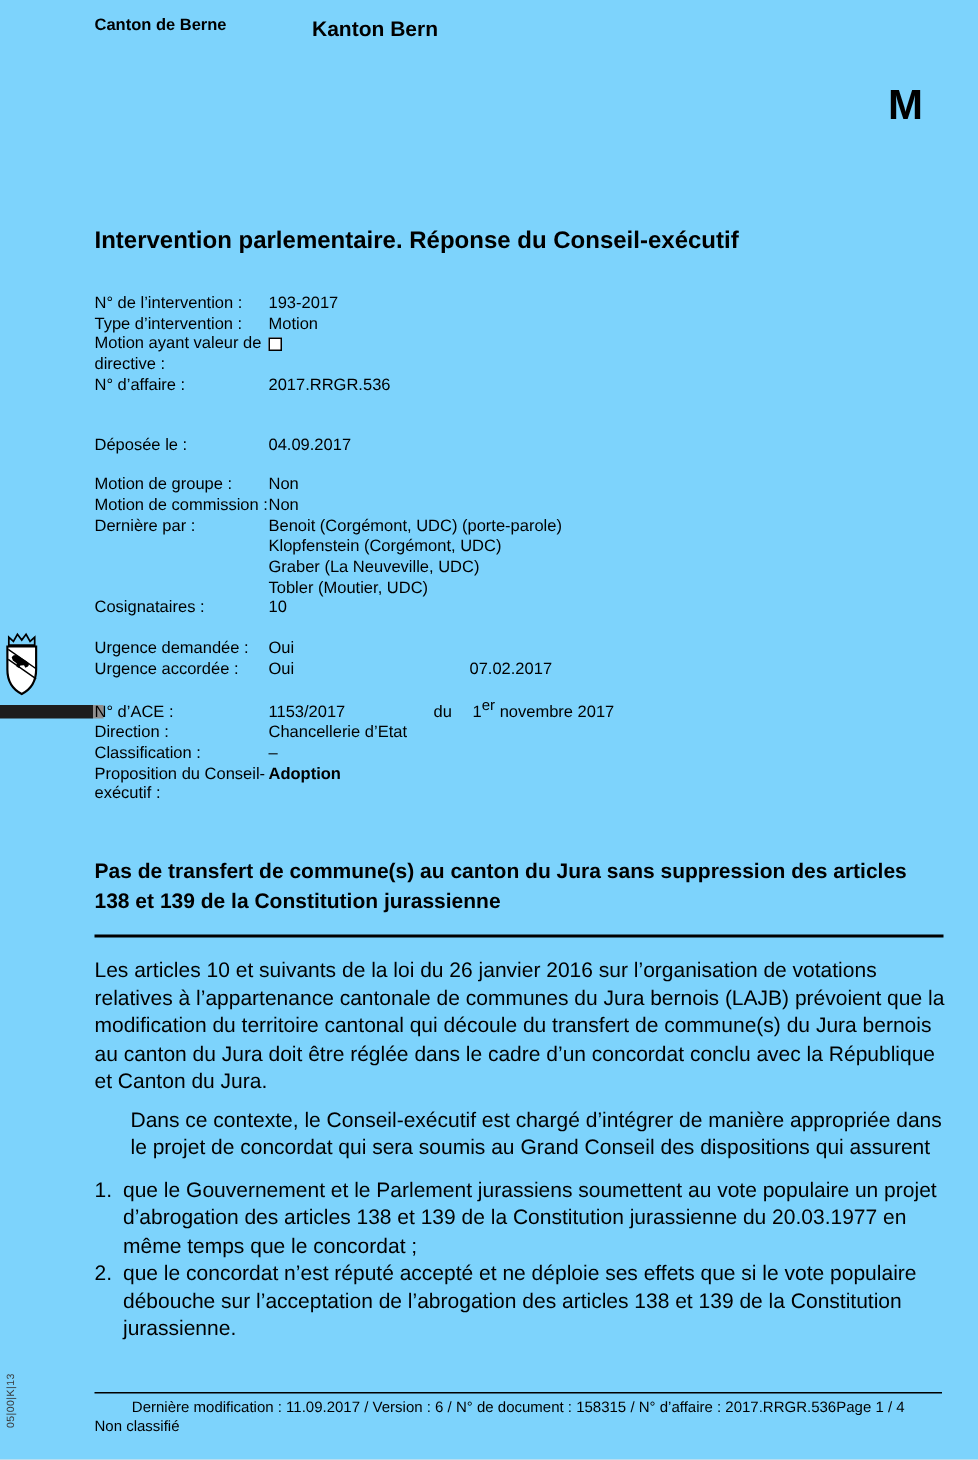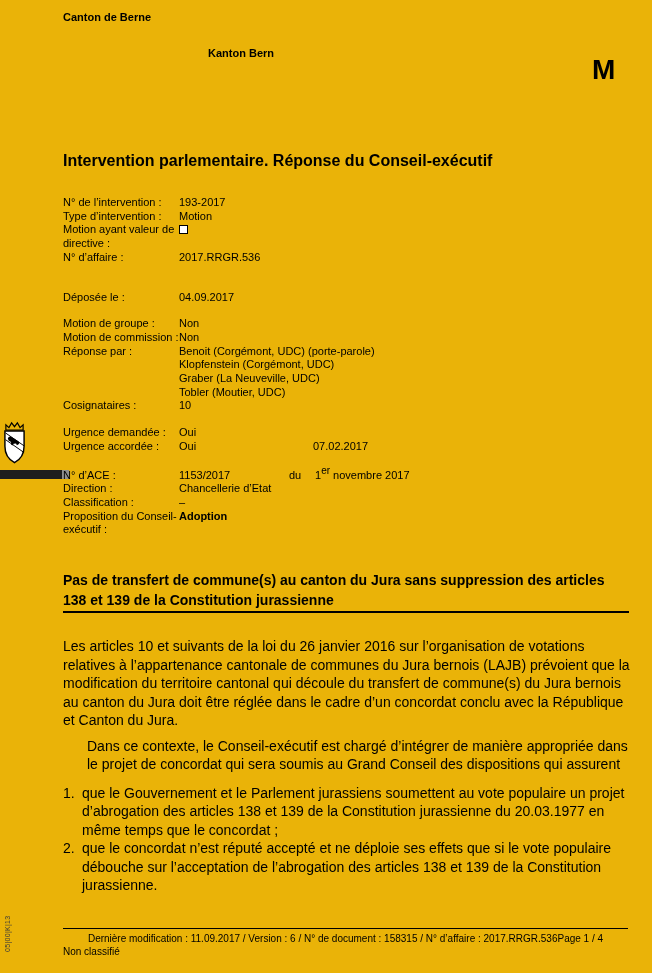--- a/index.html
+++ b/index.html
@@ -1,25 +1,25 @@
 <!DOCTYPE html>
 <html><head>
 <meta charset="utf-8">
 <style>
   * { margin:0; padding:0; box-sizing:border-box; }
   html,body { background:#e8e8e8; }
   .page {
     position:relative; width:652px; height:973px; margin:0 auto;
-    background:#eab308; color:#000;
+    background:#7dd3fc; color:#000;
     font-family:"Liberation Sans", sans-serif;
     overflow:hidden;
   }
   
   .hdr-fr { position:absolute; left:63px; top:11px; font-size:11px; font-weight:bold; }
-  .hdr-de { position:absolute; left:208px; top:11px; font-size:11px; font-weight:bold;margin-top:36px; }
+  .hdr-de { position:absolute; left:208px; top:11px; font-size:14px; font-weight:bold; }
   .doc-letter { position:absolute; left:592px; top:55px; font-size:28px; font-weight:bold; line-height:30px; }
   
   .emblem { position:absolute; left:3px; top:421px; width:23px; height:43px; }
   .mark-bar { position:absolute; left:0; top:470px; height:9px; width:69px; }
   .mark-bar .b1 { position:absolute; left:0; top:0; width:62px; height:9px; background:#1d1d1d; }
   .mark-bar .b2 { position:absolute; left:62px; top:0; width:7px; height:9px; background:#8f8f8f; }
   
   .title { position:absolute; left:63px; top:152px; font-size:16px; font-weight:bold; }
   
   .meta { position:absolute; left:63px; top:196px; width:560px; font-size:11px; line-height:13.7px; }
@@ -33,21 +33,21 @@
   .bold { font-weight:bold; }
   sup.er { font-size:10px; vertical-align:super; line-height:0; }
   .checkbox {
     display:inline-block; width:9px; height:9px; border:1px solid #000;
     margin-top:2px; background:#fff;
   }
   
   .subject {
     position:absolute; left:63px; top:570px; width:566px;
     font-size:14px; font-weight:bold; line-height:20px;
-    border-bottom:2px solid #000; padding-bottom:1px;
+    border-bottom:2px solid #000; padding-bottom:13px;
   }
   
   .body { position:absolute; left:63px; top:637px; width:573px; font-size:14px; line-height:18.5px; }
   .body p + p { margin-top:7px;margin-left:24px; }
   .olist { margin-top:10px; }
   .oitem { display:flex; }
   .onum { width:19px; flex:none; }
   .otext { flex:1; }
   
   .footer {
@@ -112,21 +112,21 @@
 
     <div class="frow">
       <span class="f-label">Motion de groupe :</span>
       <span class="f-value">Non</span>
     </div>
     <div class="frow">
       <span class="f-label">Motion de commission :</span>
       <span class="f-value">Non</span>
     </div>
     <div class="frow">
-      <span class="f-label">Réponse par :</span>
+      <span class="f-label">Dernière par :</span>
       <span class="f-value">
         <div>Benoit (Corgémont, UDC) (porte-parole)</div>
         <div>Klopfenstein (Corgémont, UDC)</div>
         <div>Graber (La Neuveville, UDC)</div>
         <div>Tobler (Moutier, UDC)</div>
       </span>
     </div>
     <div class="frow">
       <span class="f-label">Cosignataires :</span>
       <span class="f-value">10</span>

